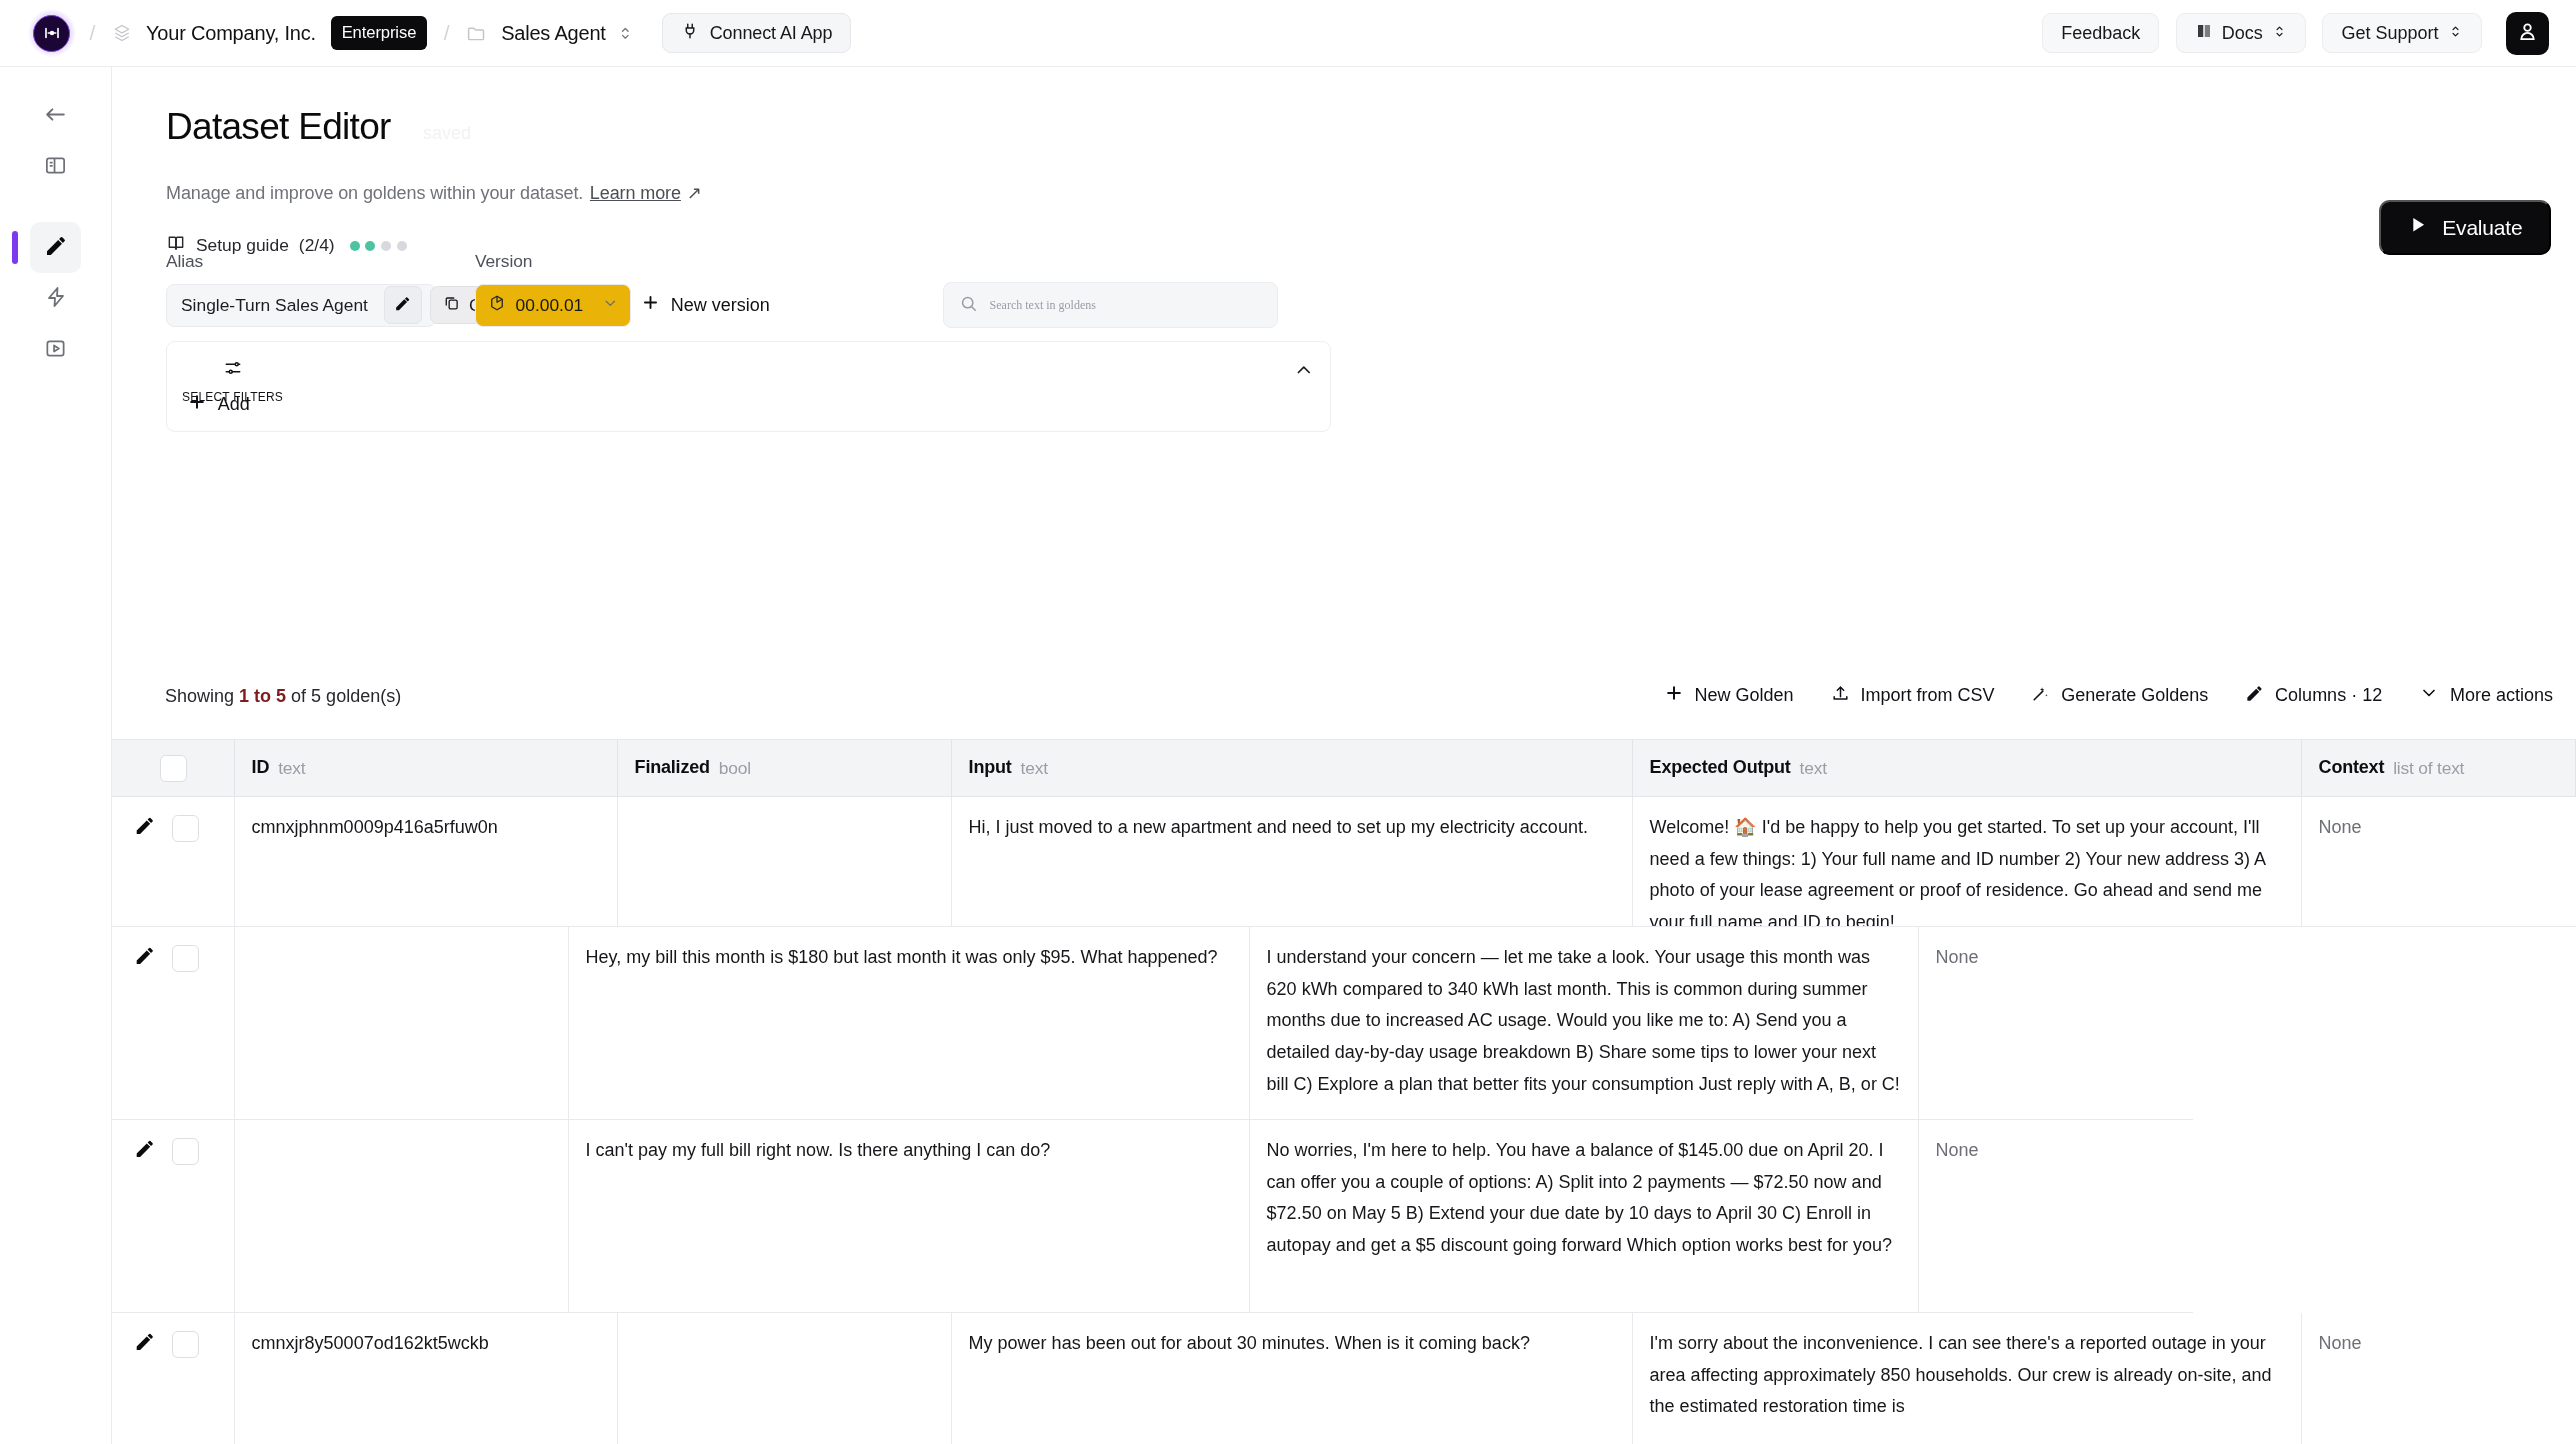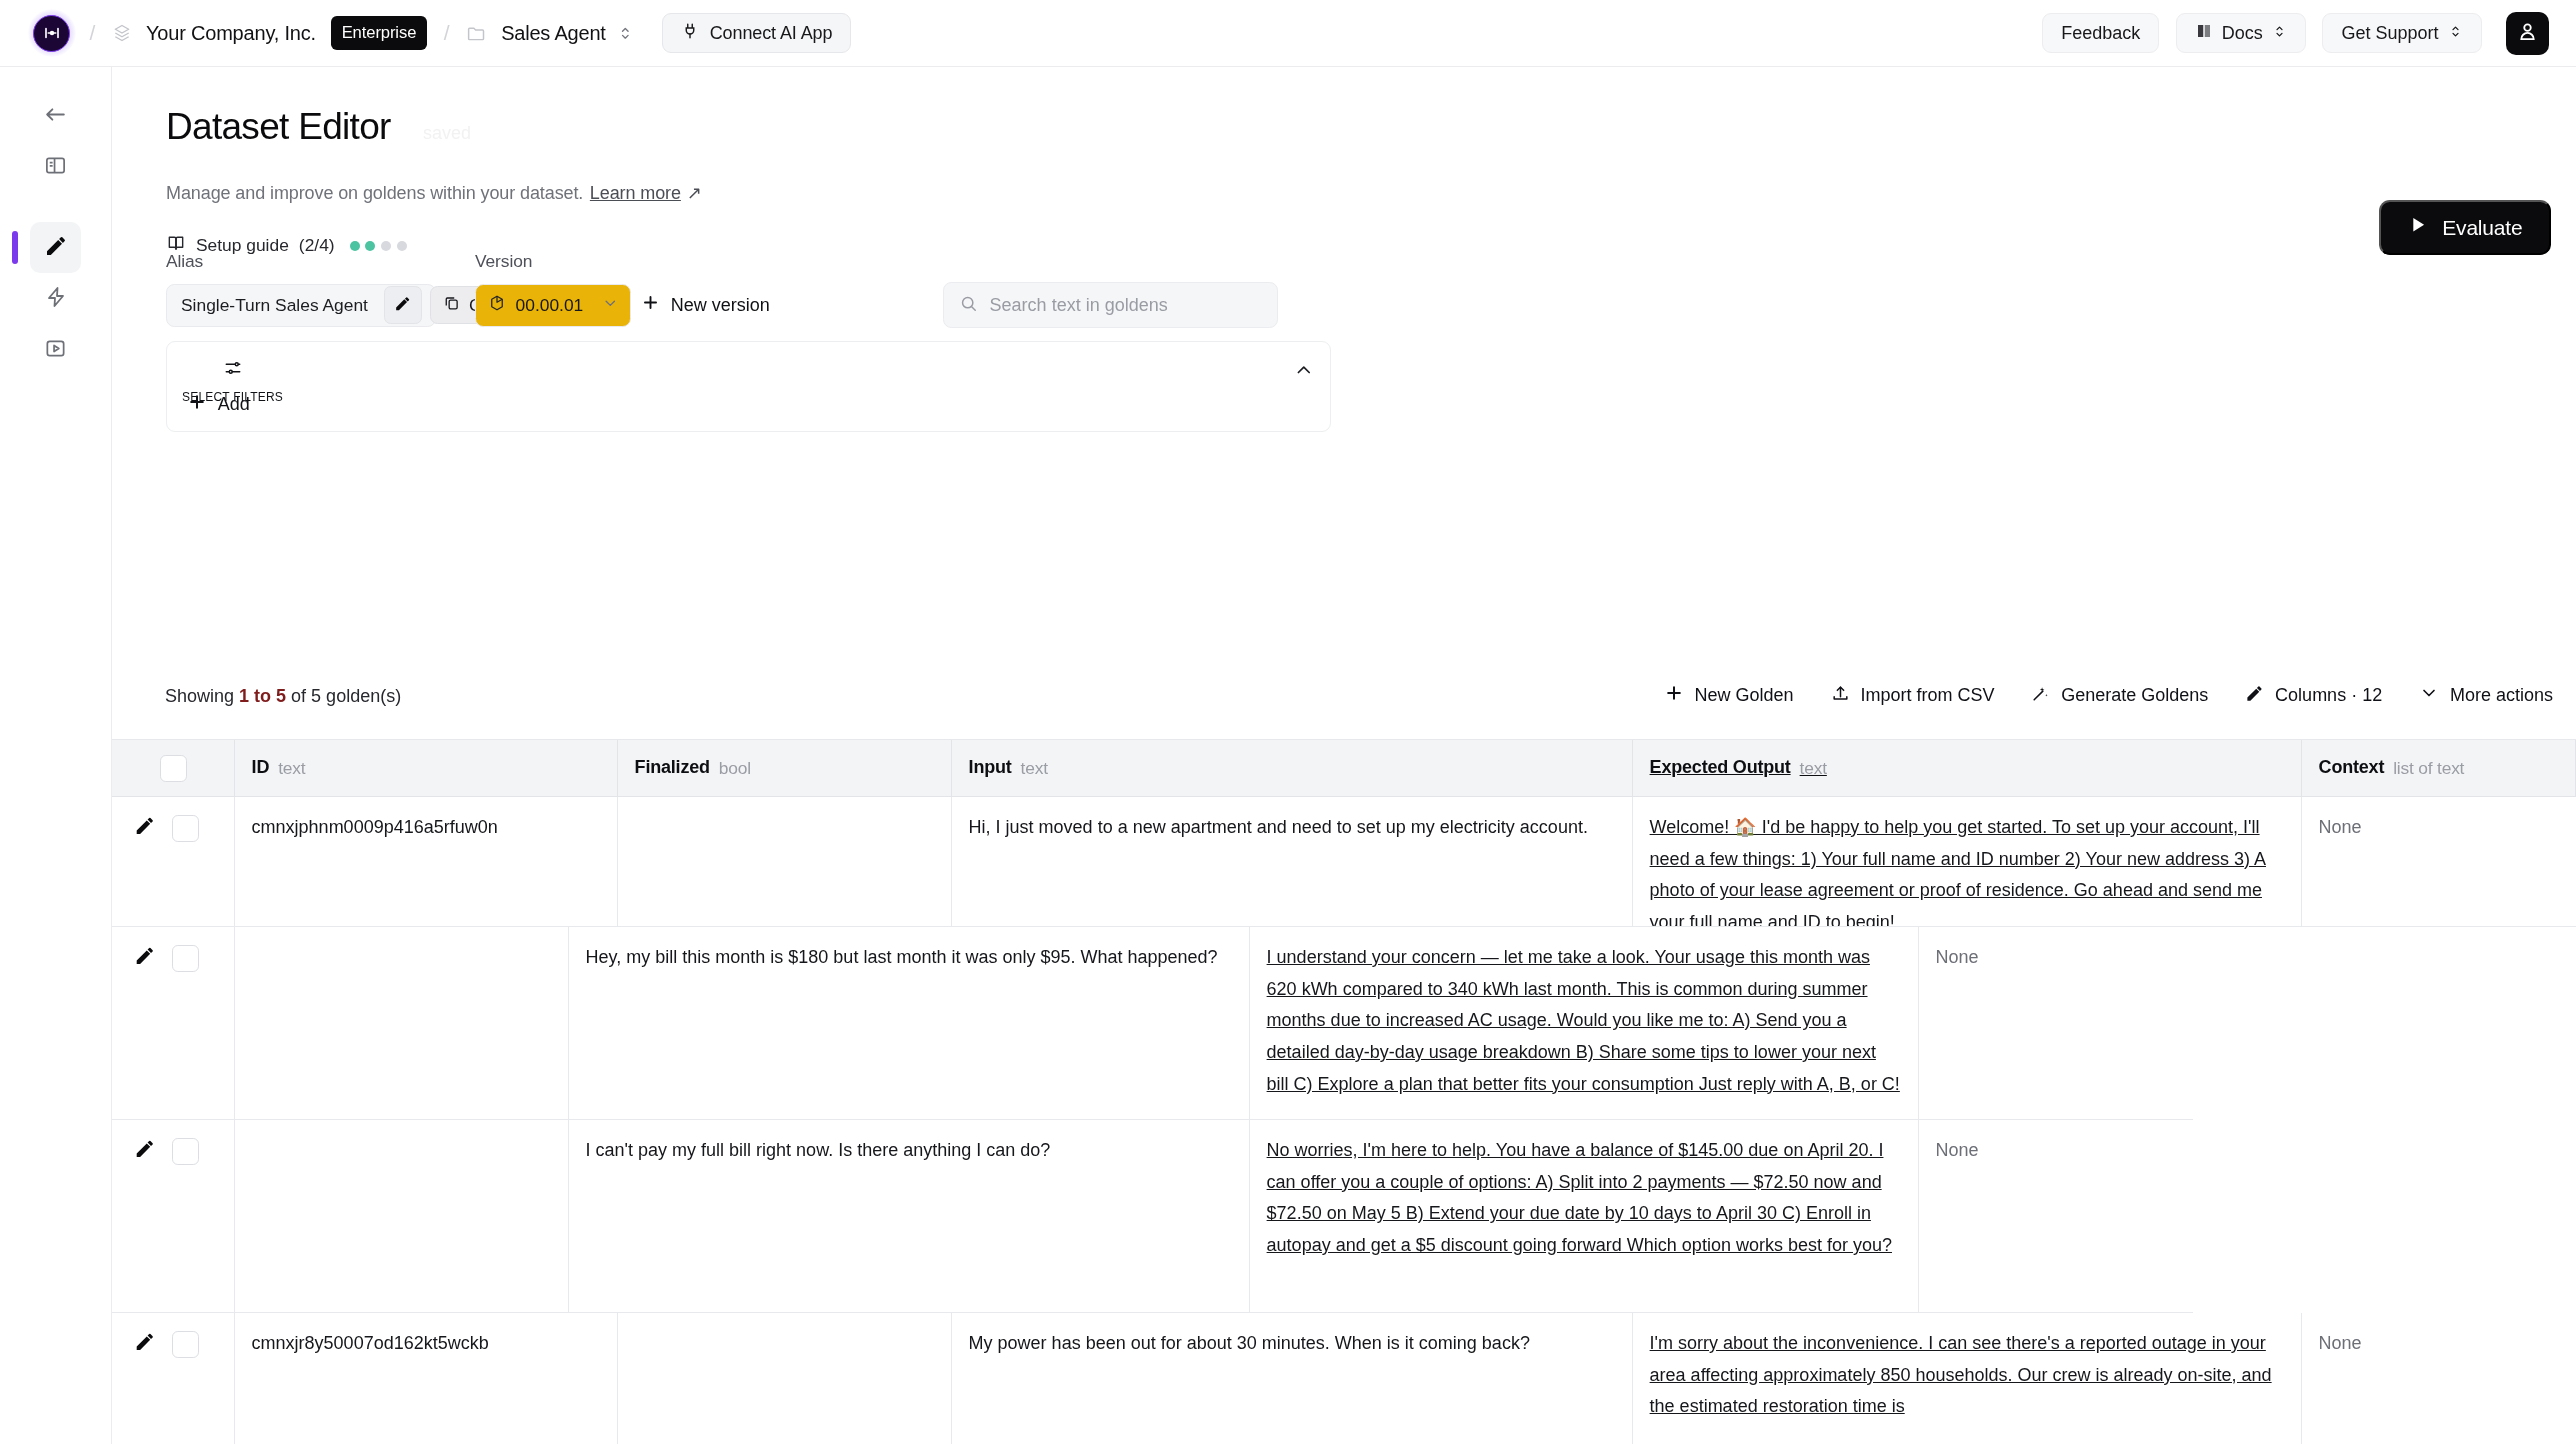--- a/index.html
+++ b/index.html
@@ -152,22 +152,22 @@
     display: inline-flex; align-items: center; gap: 10.8px;
     font-size: 18px; color: #101114;
   }
   .search-box {
     position: absolute; left: 831px; top: 215px; width: 335px; height: 46px;
     background: #f5f6f8; border: 0.8px solid #ebecef; border-radius: 8.3px;
     display: flex; align-items: center; gap: 11.6px; padding: 0 15px;
   }
   .search-box input {
     border: 0; outline: 0; background: transparent;
-    font-size: 18px; color: #16171a; width: 100%;
-    font-family: Liberation Sans, sans-serif;
+    font-size: 12px; color: #16171a; width: 100%;
+    font-family: Liberation Serif, serif;
   }
   .search-box input::placeholder { color: #9a9ca4; }
 
   .filters-card {
     position: absolute; left: 54px; top: 274px; width: 1165px; height: 91px;
     border: 0.8px solid #eceef0; border-radius: 9px; background: #ffffff;
   }
   .filters-head {
     position: absolute; left: 15px; top: 16.6px;
     display: flex; align-items: center; gap: 10px;
@@ -209,21 +209,21 @@
   .thead .ttype { color: #9b9da5; font-weight: 400; margin-left: 9px; font-size: 17.4px; }
   .tcell {
     border-bottom: 0.8px solid #e7e9ec; border-right: 0.8px solid #e7e9ec;
     padding: 15px 16.6px; font-size: 18px; color: #16171b;
     line-height: 1.76; overflow: hidden;
   }
   .c-sel   { width: 123px; min-width: 123px; }
   .c-id    { width: 383px; min-width: 383px; }
   .c-fin   { width: 334px; min-width: 334px; }
   .c-in    { width: 681px; min-width: 681px; }
-  .c-out   { width: 669px; min-width: 669px; text-decoration: underline; }
+  .c-out   { width: 669px; min-width: 669px; }
   .c-ctx   { width: 274px; min-width: 274px; border-right: 0; }
   .thead .c-sel { justify-content: center; padding: 0; }
 
   .sel-cell { display: flex; align-items: flex-start; gap: 16.6px; padding-top: 18px; padding-left: 21.6px; }
   .row-pencil { color: #0b0b0d; display: flex; }
   .checkbox {
     width: 27px; height: 27px; border-radius: 5.8px;
     border: 1.7px solid #dcdee3; background: #ffffff; flex: none;
   }
   .toggle {

